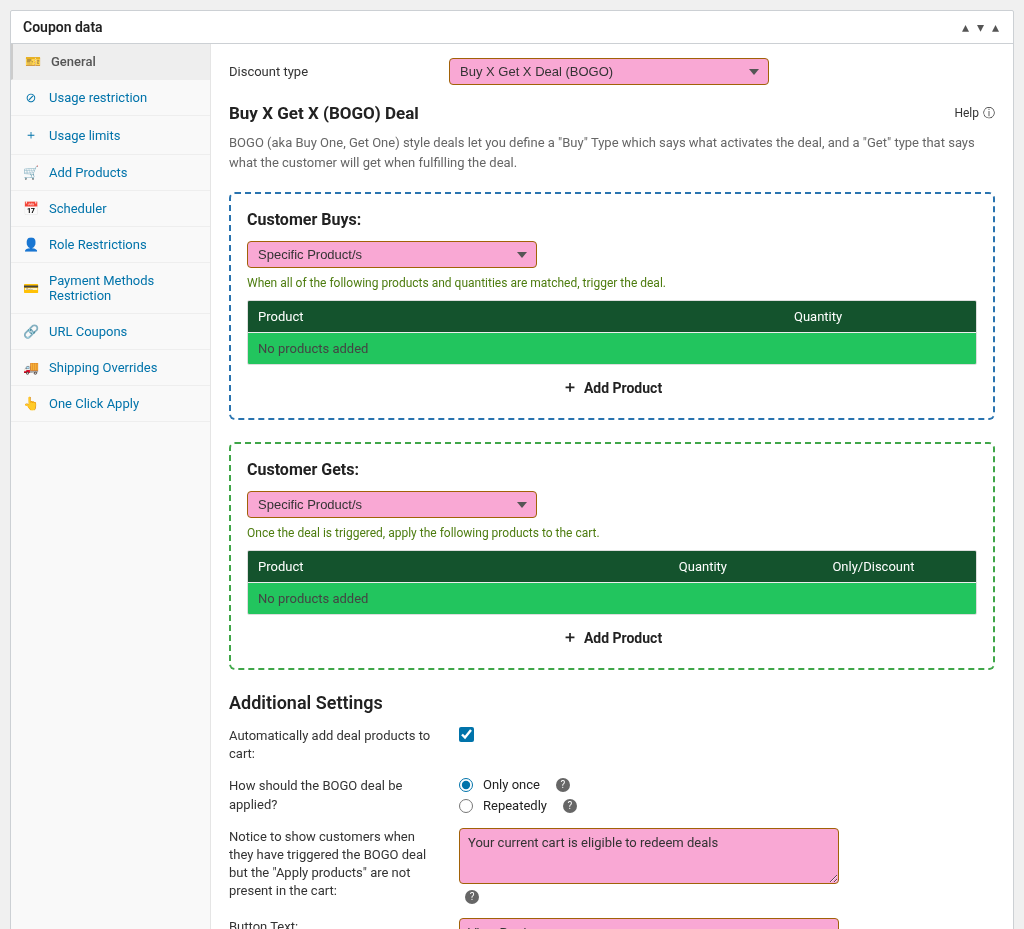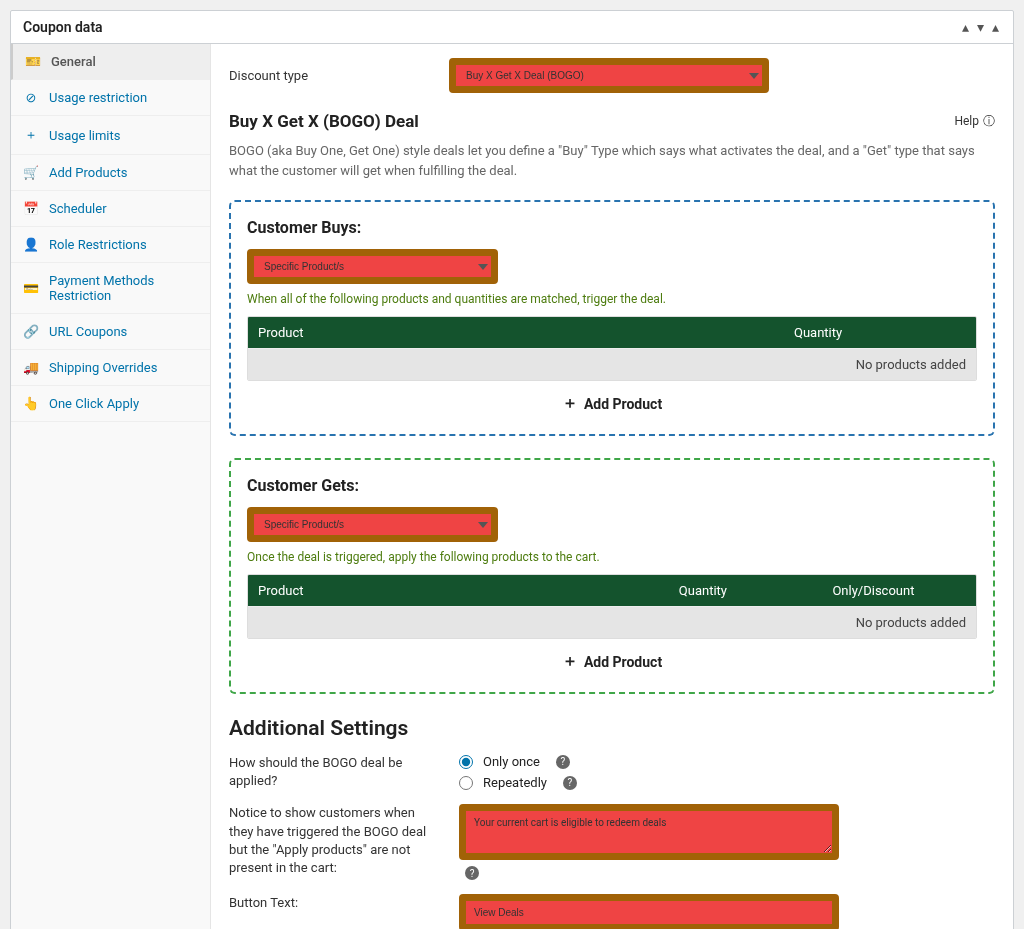--- a/index.html
+++ b/index.html
@@ -61,25 +61,25 @@
     align-items: center;
     gap: 90px;
     margin-bottom: 18px;
   }
   .row label {
     width: 130px;
     font-size: 13px;
     color: #333;
   }
   .select-control, .text-control, .textarea-control {
-    border: 7px solid #a16207;
+    border: 1px solid #a16207;
     border-radius: 4px;
     padding: 5px 30px 5px 10px;
-    font-size: 10px;
-    background: #ef4444;
+    font-size: 13px;
+    background: #f9a8d4;
     appearance: none;
     color: #333;
   }
   .select-wrap {
     position: relative;
     display: inline-block;
   }
   .select-wrap::after {
     content: "";
     position: absolute;
@@ -121,21 +121,21 @@
     border-radius: 6px;
     padding: 16px;
     margin-bottom: 22px;
   }
   .dashed-box.green { border-color: #3fa648; }
   .dashed-box h4 {
     font-size: 16px;
     font-weight: 700;
     margin-bottom: 12px;
   }
-  .small-select { width: 251px; }
+  .small-select { width: 290px; }
   .hint {
     font-size: 12px;
     color: #4d7c0f;
     margin: 8px 0 10px 0;
   }
   .grid-table {
     width: 100%;
     border: 1px solid #ddd;
     border-radius: 2px;
     overflow: hidden;
@@ -149,40 +149,39 @@
   .grid-head > div, .grid-row > div {
     padding: 8px 10px;
   }
   .grid-head.two > div:nth-child(1){ flex: 3; }
   .grid-head.two > div:nth-child(2){ flex: 1; }
   .grid-head.three > div:nth-child(1){ flex: 3; }
   .grid-head.three > div:nth-child(2){ flex: 1; }
   .grid-head.three > div:nth-child(3){ flex: 1; }
   .grid-row {
     display: flex;
-    background: #e5e5e5;
+    background: #22c55e;
     border-top: 1px solid #eee;
     color: #444;
     font-size: 13px;
-    text-align: right;
   }
   .grid-row > div { flex: 1; }
   .add-row {
     display: flex;
     align-items: center;
     justify-content: center;
     gap: 6px;
     padding: 12px 0 4px 0;
     font-weight: 700;
     font-size: 14px;
     cursor: pointer;
   }
   .add-row .plus { font-size: 16px; font-weight: 900; }
   .additional h3 {
-    font-size: 21px;
+    font-size: 18px;
     font-weight: 600;
     margin: 10px 0 14px 0;
   }
   .setting-row {
     display: flex;
     align-items: flex-start;
     gap: 20px;
     margin-bottom: 14px;
   }
   .setting-row > label {
@@ -345,20 +344,26 @@
         </div>
         <div class="add-row">
           <span class="plus">＋</span>
           <span>Add Product</span>
         </div>
       </div>
 
       <div class="additional">
         <h3>Additional Settings</h3>
 
+        <div class="setting-row">
+          <label>Automatically add deal products to cart:</label>
+          <div class="control">
+            <input type="checkbox" checked="" style="">
+          </div>
+        </div>
 
         <div class="setting-row">
           <label>How should the BOGO deal be applied?</label>
           <div class="control">
             <div class="radio-line">
               <input type="radio" name="apply" checked="" style="">
               <span>Only once</span>
               <span class="help-dot">?</span>
             </div>
             <div class="radio-line">

